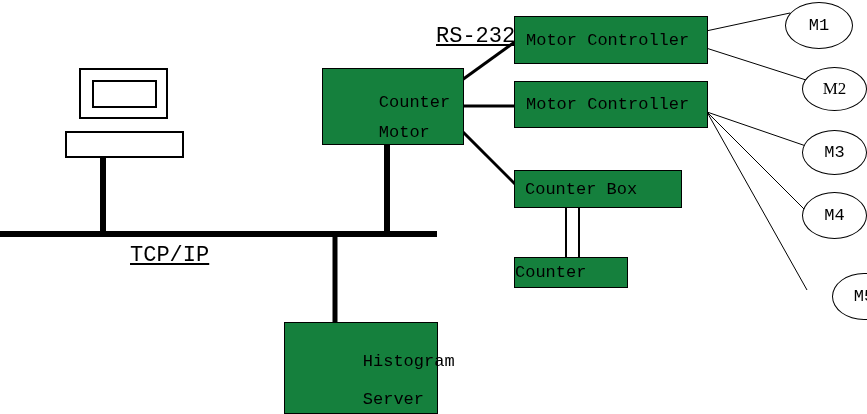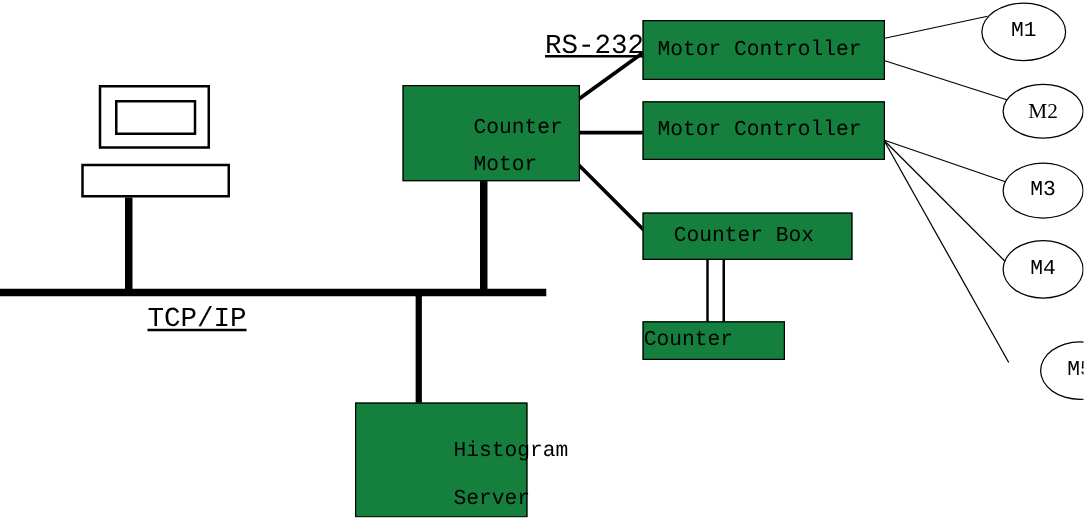--- a/index.html
+++ b/index.html
@@ -45,28 +45,28 @@
     position: absolute;
     font-size: 22px;
     line-height: 19px;
     white-space: pre;
     text-decoration: underline;
   }
   
   #terminal-server   { left: 322px; top: 68px;  width: 142px; height: 77px; padding: 11px 0 0 15px; }
   #motor-controller-1{ left: 514px; top: 16px;  width: 194px; height: 48px; padding-left: 11px; }
   #motor-controller-2{ left: 514px; top: 81px;  width: 194px; height: 47px; padding-left: 11px; }
-  #counter-box       { left: 514px; top: 170px; width: 168px; height: 38px; padding-left: 24px; }
+  #counter-box       { left: 514px; top: 170px; width: 168px; height: 38px; padding-left: 10px; }
   #counter           { left: 514px; top: 257px; width: 114px; height: 31px; }
-  #histogram-memory  { left: 284px; top: 322px; width: 138px; height: 92px; padding: 10px 0 0 37px; line-height: 19px; }
+  #histogram-memory  { left: 284px; top: 322px; width: 154px; height: 92px; padding: 10px 0 0 37px; line-height: 19px; }
   #monitor-outer  { left: 79px; top: 68px;  width: 89px;  height: 51px; }
   #monitor-screen { left: 92px; top: 80px;  width: 65px;  height: 28px; }
   #keyboard       { left: 65px; top: 131px; width: 119px; height: 27px; }
   #computer-caption { left: 66px;  top: 171px; }
-  #bus-label        { left: 118px; top: 246px; }
+  #bus-label        { left: 130px; top: 246px; }
   #serial-label     { left: 436px; top: 27px; }
   #m1 { left: 785px; top: 2px;   width: 68px; height: 47px; }
   #m2 { left: 802px; top: 67px;  width: 65px; height: 44px; font-family: Liberation Serif, serif; }
   #m3 { left: 802px; top: 130px; width: 65px; height: 45px; justify-content: center; }
   #m4 { left: 802px; top: 192px; width: 65px; height: 47px; }
   #m5 { left: 832px; top: 273px; width: 64px; height: 47px; }
 </style>
 </head>
 <body>
 

